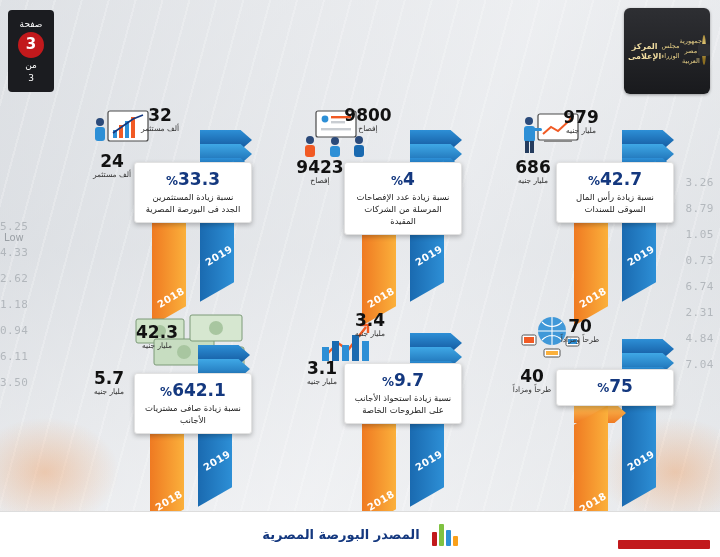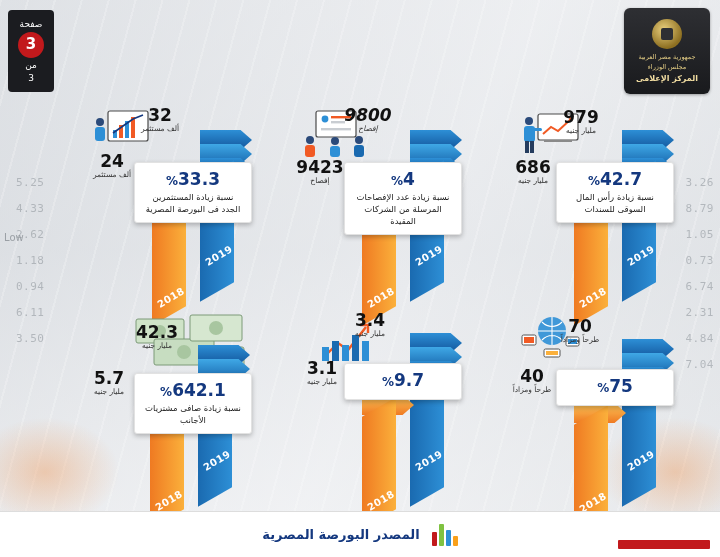--- a/index.html
+++ b/index.html
@@ -21,40 +21,40 @@
     position:absolute; inset:0;
     background:repeating-linear-gradient(105deg, rgba(255,255,255,.35) 0 2px, rgba(255,255,255,0) 2px 26px);
     opacity:.6;
   }
   
   .numcol{
     position:absolute; top:170px; font-family:"DejaVu Sans Mono",monospace;
     font-size:11px; color:#9aa0a6; opacity:.65; line-height:26px; letter-spacing:.5px;
     text-align:left; direction:ltr;
   }
-  #numcol-left{ left:16px; }
+  #numcol-left{ left:0;margin-top:44px; }
   #numcol-right{ right:6px; text-align:right;}
   .numcol div{white-space:nowrap;}
   #bg-lowtag{
     position:absolute; left:4px; top:232px; font-size:10px; color:#8a9096; direction:ltr;
     font-family:"DejaVu Sans",sans-serif; opacity:.8;
   }
   
   .glow{position:absolute;width:150px;height:110px;border-radius:50%;
     background:radial-gradient(ellipse at center, rgba(240,120,30,.30), rgba(240,120,30,0) 70%); }
   #glow-l{left:-30px;bottom:30px;}
   #glow-r{right:-30px;bottom:30px;}
 
   
   #header{ position:absolute; top:0; right:0; left:0; height:108px; }
   #logo{
     position:absolute; right:10px; top:8px; width:86px; height:86px;
     border-radius:6px;
     background:linear-gradient(180deg,#2e2f33,#191a1d);
-    color:#d8b24a; display:flex; flex-direction:column; align-items:center; justify-content:center;
+    color:#d8b24a; display:flex; flex-direction:row; align-items:center; justify-content:center;
     font-size:7px; line-height:10px; text-align:center; padding:4px;
     box-shadow:0 1px 3px rgba(0,0,0,.35);
   }
   #logo .crest{
     width:30px;height:30px;border-radius:50%;
     background:radial-gradient(circle at 40% 35%, #e9cf7d, #8d6f21 70%);
     margin-bottom:3px; position:relative;
   }
   #logo .crest:after{
     content:""; position:absolute; left:50%; top:52%; transform:translate(-50%,-50%);
@@ -266,21 +266,21 @@
         <rect x="19" y="18" width="30" height="2.4" fill="#c9cdd2"></rect>
         <circle cx="8" cy="30" r="4" fill="#2b4a7a"></circle>
         <rect x="3" y="35" width="10" height="12" rx="3" fill="#f15a24"></rect>
         <circle cx="33" cy="31" r="4" fill="#2b4a7a"></circle>
         <rect x="28" y="36" width="10" height="11" rx="3" fill="#2d8fd6"></rect>
         <circle cx="57" cy="30" r="4" fill="#2b4a7a"></circle>
         <rect x="52" y="35" width="10" height="12" rx="3" fill="#1a6ab0"></rect>
       </svg>
     </div>
 
-    <div class="vlabel" style="right:70px; top:2px; width:60px;font-style:italic;">
+    <div class="vlabel" style="right:70px; top:2px; width:60px;">
       <div class="num">9800</div>
       <div class="unit">إفصاح</div>
     </div>
     <div class="vlabel" style="right:118px; top:54px; width:60px;">
       <div class="num">9423</div>
       <div class="unit">إفصاح</div>
     </div>
 
     <div class="stack" style="right:58px; top:26px;">
       <div class="arrow blue" style="left:0; top:0;"></div>
@@ -426,20 +426,21 @@
       <div class="arrow orange" style="left:0; top:0;"></div>
       <div class="arrow orange2" style="left:0; top:14px;"></div>
       <div class="pillar" style="left:0; top:26px; height:112px; background:linear-gradient(90deg,#ef7a22,#fbb03b);"></div>
       <div class="yr" style="left:4px; top:114px;">2018</div>
     </div>
 
     <div class="card" style="right:6px; top:56px;">
       <div class="pct">
         <span class="sign">%</span><span>9.7</span>
       </div>
+      <div class="txt">نسبة زيادة استحواذ الأجانب على الطروحات الخاصة</div>
     </div>
   </div>
 
   <div class="cell">
     <div class="illus" style="right:6px; top:6px;">
       <svg width="112" height="58" viewBox="0 0 112 58">
         <rect x="2" y="6" width="48" height="24" rx="2" fill="#cfe3c8" stroke="#7c9a78" stroke-width="1"></rect>
         <circle cx="26" cy="18" r="6" fill="#a8c6a0"></circle>
         <rect x="20" y="26" width="60" height="26" rx="2" fill="#c7ddc1" stroke="#7c9a78" stroke-width="1"></rect>
         <circle cx="50" cy="39" r="7" fill="#a8c6a0"></circle>

